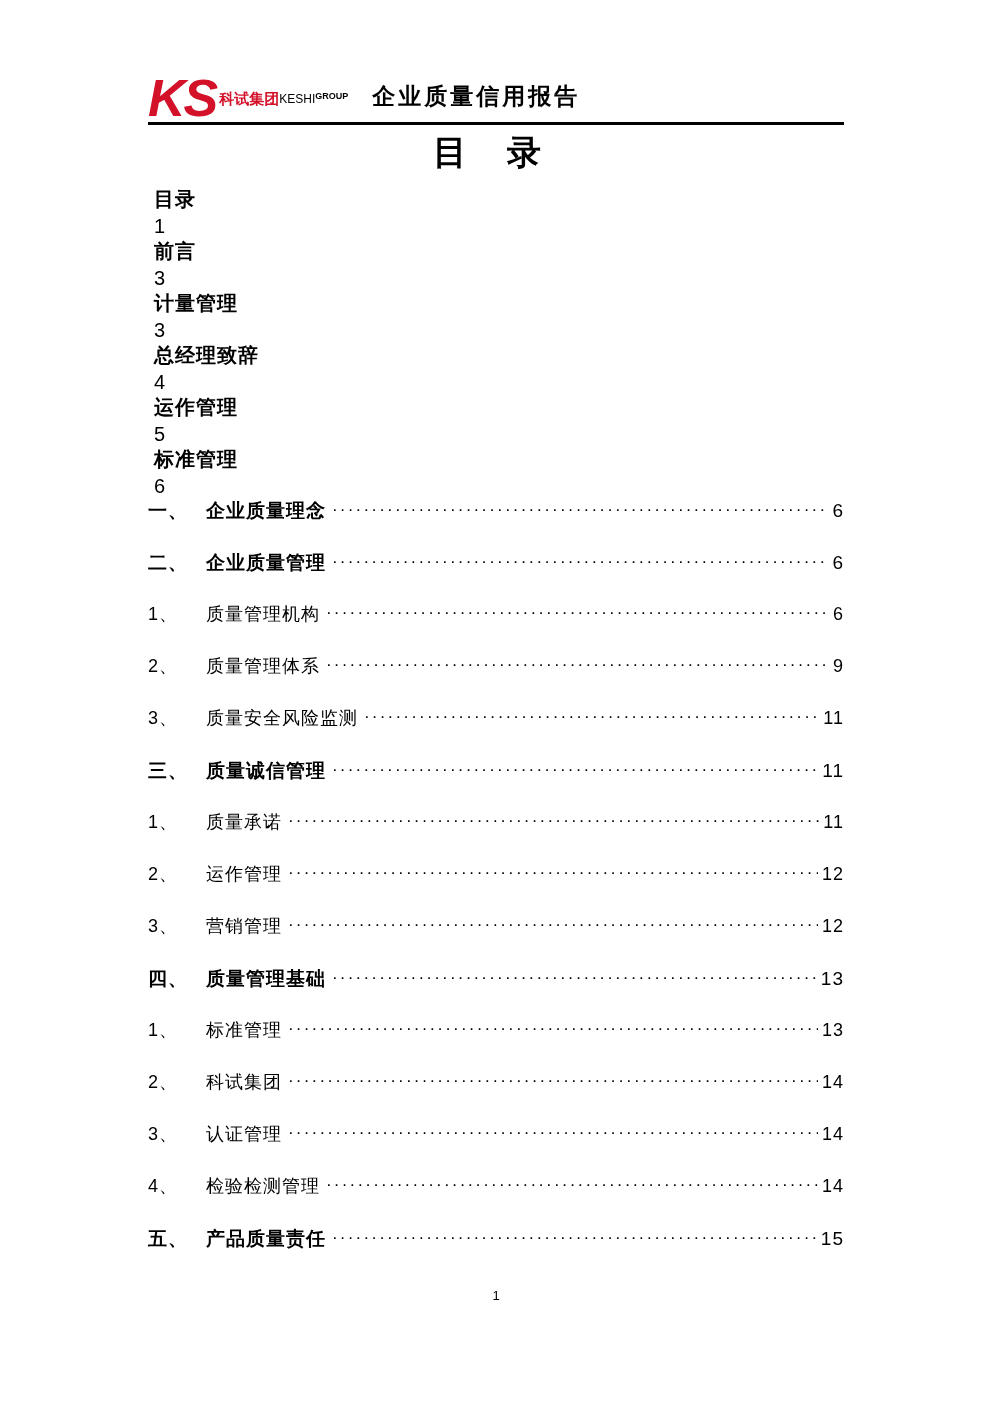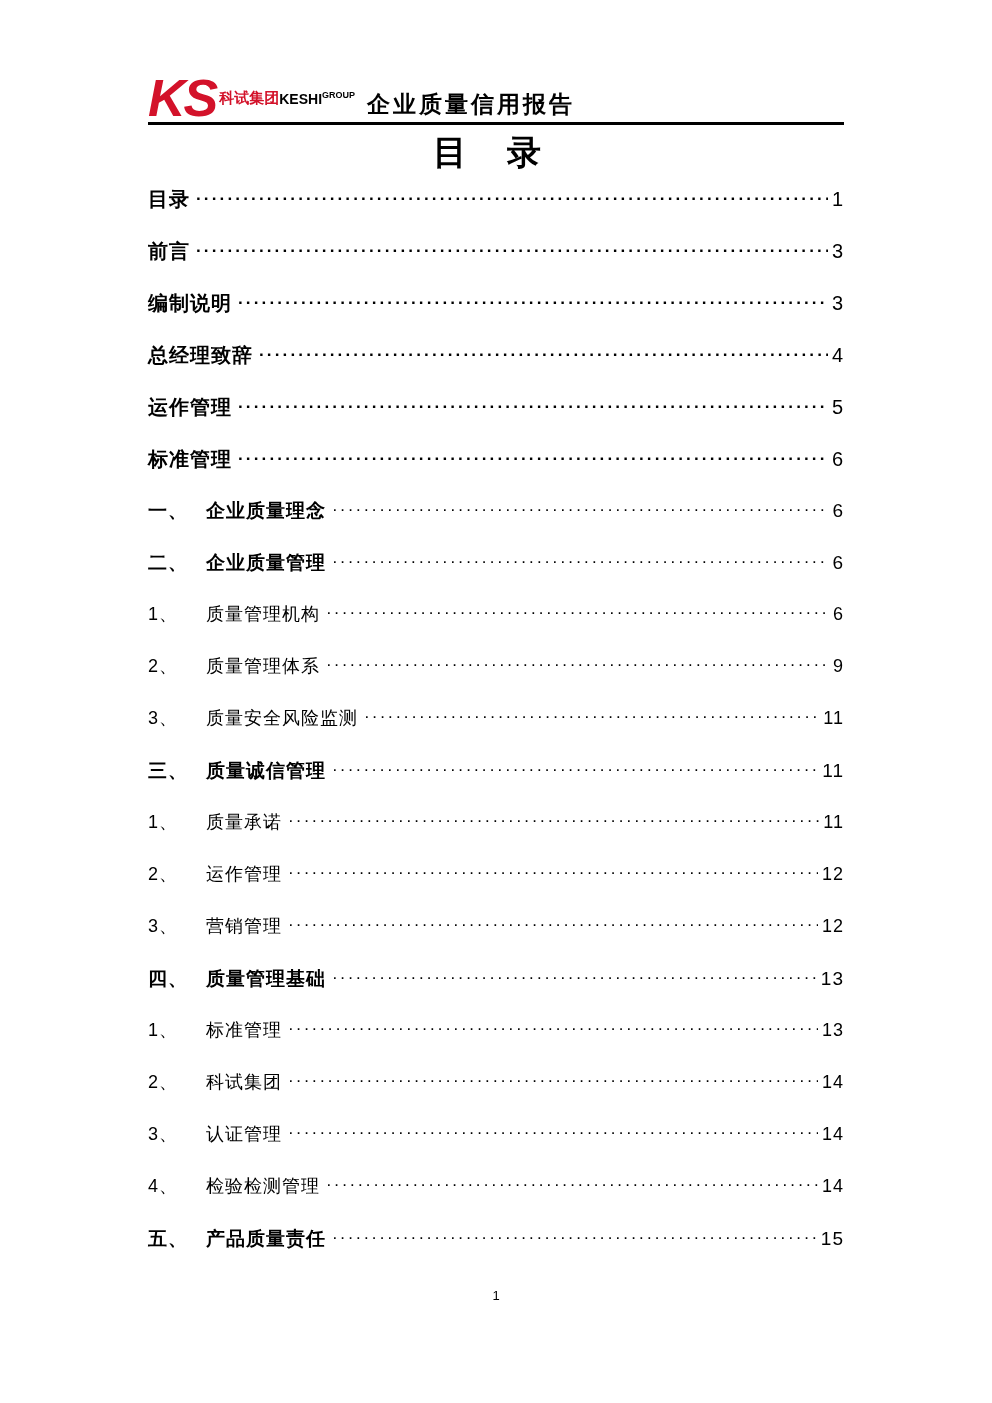--- a/index.html
+++ b/index.html
@@ -55,43 +55,43 @@
     line-height: 1;
   }
   .logo-cn-top {
     font-size: 15px;
     font-weight: bold;
     color: #d3122a;
     letter-spacing: 0px;
     white-space: nowrap;
   }
   .logo-cn-sub {
-    font-size: 14px;
-    font-weight: bold;
+    font-size: 12px;
+    font-weight: normal;
     color: #000;
     letter-spacing: 0px;
     margin-top: 2px;
     white-space: nowrap;
   }
   .logo-cn-sub2 {
     font-size: 9px;
     font-weight: bold;
     color: #000;
     letter-spacing: 0px;
     margin-top: 1px;
     white-space: nowrap;
   }
   .header-title {
     font-family: "Liberation Sans", sans-serif;
     font-weight: bold;
     font-size: 23px;
     letter-spacing: 3px;
     color: #000;
-    margin-left: 12px;
-    padding-bottom: 4px;
+    margin-left: 24px;
+    padding-bottom: 12px;
   }
   .header-rule {
     position: absolute;
     left: 148px;
     top: 122px;
     width: 696px;
     height: 3px;
     background: #000;
   }
 
@@ -146,20 +146,21 @@
     flex: 0 0 auto;
     white-space: nowrap;
     text-align: right;
   }
 
   
   .lvl-top {
     font-size: 20px;
     font-weight: bold;
     letter-spacing: 1px;
+    flex-direction: column;
   }
   .lvl-top .dots { font-size: 17px; }
   .lvl-top .page-no { font-size: 20px; font-weight: normal; }
 
   .lvl-1 {
     font-size: 19px;
     font-weight: bold;
     letter-spacing: 1px;
   }
   .lvl-1 .num { width: 58px; }
@@ -217,21 +218,21 @@
       <span class="page-no">1</span>
     </div>
 
     <div class="toc-row lvl-top">
       <span class="label">前言</span>
       <span class="dots">·································································································································</span>
       <span class="page-no">3</span>
     </div>
 
     <div class="toc-row lvl-top">
-      <span class="label">编制说明</span>
+      <span class="label">计量管理</span>
       <span class="dots">·································································································································</span>
       <span class="page-no">3</span>
     </div>
 
     <div class="toc-row lvl-top">
       <span class="label">总经理致辞</span>
       <span class="dots">·································································································································</span>
       <span class="page-no">4</span>
     </div>
 

